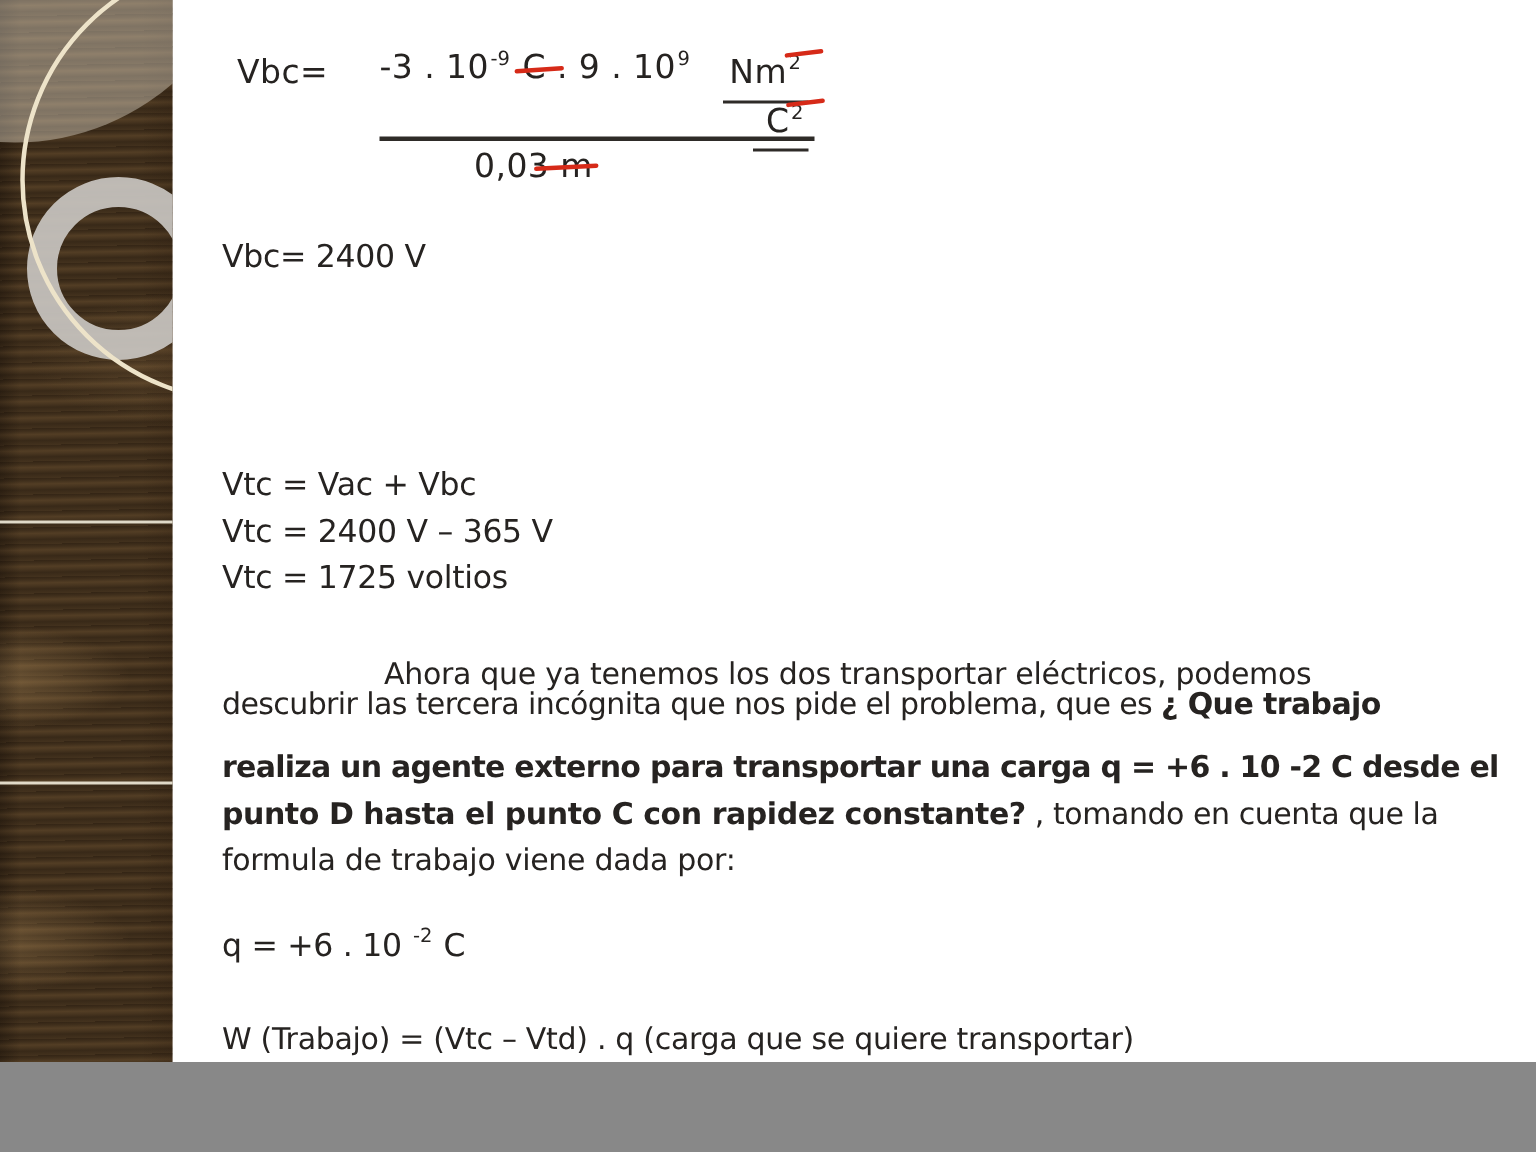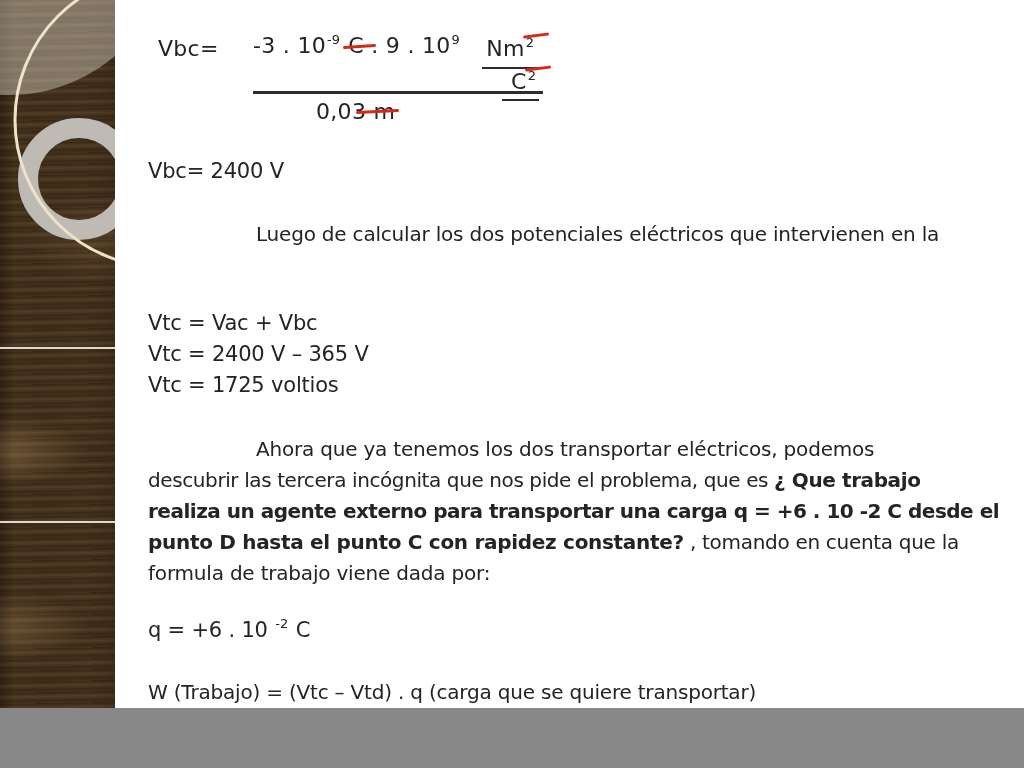--- a/index.html
+++ b/index.html
@@ -44,35 +44,35 @@
   .rs::after{content:"";position:absolute;height:3px;background:var(--accent-red);
     border-radius:2px;top:46%;left:-5px;right:-12px;transform:rotate(-4deg);}
   .rs-exp{position:relative;display:inline-block;}
   .rs-exp::after{content:"";position:absolute;height:3px;background:var(--accent-red);
     border-radius:2px;top:16%;left:-2px;right:-14px;transform:rotate(-7deg);}
   .rs-m{position:relative;display:inline-block;}
   .rs-m::after{content:"";position:absolute;height:3px;background:var(--accent-red);
     border-radius:2px;top:45%;left:-17px;right:-4px;transform:rotate(-3deg);}
   .uf{display:inline-block;margin-left:14px;vertical-align:-36px;text-align:center;line-height:26px;}
   .uf-top{display:block;border-bottom:2px solid #2e2b28;padding:0 4px 2px 4px;}
-  .uf-bot{display:block;text-align:right;margin-left:20px;border-bottom:2px solid #2e2b28;padding:0 2px 1px 8px;}
+  .uf-bot{display:block;text-align:center;margin-left:20px;border-bottom:2px solid #2e2b28;padding:0 2px 1px 8px;}
   .eq-bar{position:absolute;left:253px;top:91px;width:290px;height:2.5px;background:#2e2b28;}
   .eq-den{position:absolute;left:316px;top:99px;white-space:nowrap;}
 
   
   .tl{position:absolute;white-space:nowrap;font-size:20px;letter-spacing:-0.2px;line-height:26px;color:var(--text);}
   .b{font-weight:700;}
   #ln-result{left:148px;top:158px;font-size:21px;}
   #ln-p1a{left:256px;top:221px;}
   #ln-p1b{left:148px;top:252px;}
   #ln-vtc1{left:148px;top:310px;font-size:21px;}
   #ln-vtc2{left:148px;top:341px;font-size:21px;}
   #ln-vtc3{left:148px;top:372px;font-size:21px;}
   #ln-p2a{left:256px;top:436px;}
-  #ln-p2b{left:148px;top:467px;letter-spacing:-0.4px;}
+  #ln-p2b{left:148px;top:456px;letter-spacing:-0.4px;}
   #ln-p2c{left:148px;top:498px;letter-spacing:-0.5px;}
   #ln-p2d{left:148px;top:529px;letter-spacing:-0.3px;}
   #ln-p2e{left:148px;top:560px;}
   #ln-q{left:148px;top:617px;font-size:21px;}
   #ln-w{left:148px;top:679px;}
 </style>
 </head>
 <body>
 
 <div class="slide">
@@ -99,21 +99,20 @@
     </div>
     <div class="eq-bar"></div>
     <div class="eq-den">
       <span>0,03</span>
       <span class="rs-m">m</span>
     </div>
   </div>
 
   <div class="tl" id="ln-result">Vbc= 2400 V</div>
 
-  <div class="tl" id="ln-p1a">Luego de calcular los dos potenciales eléctricos que intervienen en la</div>
 
   <div class="tl" id="ln-vtc1">Vtc = Vac + Vbc</div>
   <div class="tl" id="ln-vtc2">Vtc = 2400 V – 365 V</div>
   <div class="tl" id="ln-vtc3">Vtc = 1725 voltios</div>
 
   <div class="tl" id="ln-p2a">Ahora que ya tenemos los dos transportar eléctricos, podemos</div>
   <div class="tl" id="ln-p2b"><span>descubrir las tercera incógnita que nos pide el problema, que es </span><span class="b">¿ Que trabajo</span></div>
   <div class="tl b" id="ln-p2c">realiza un agente externo para transportar una carga  q = +6 . 10 -2 C desde el</div>
   <div class="tl" id="ln-p2d"><span class="b">punto D hasta el punto C con rapidez constante?</span><span> , tomando en cuenta que la</span></div>
   <div class="tl" id="ln-p2e">formula de trabajo viene dada por:</div>

